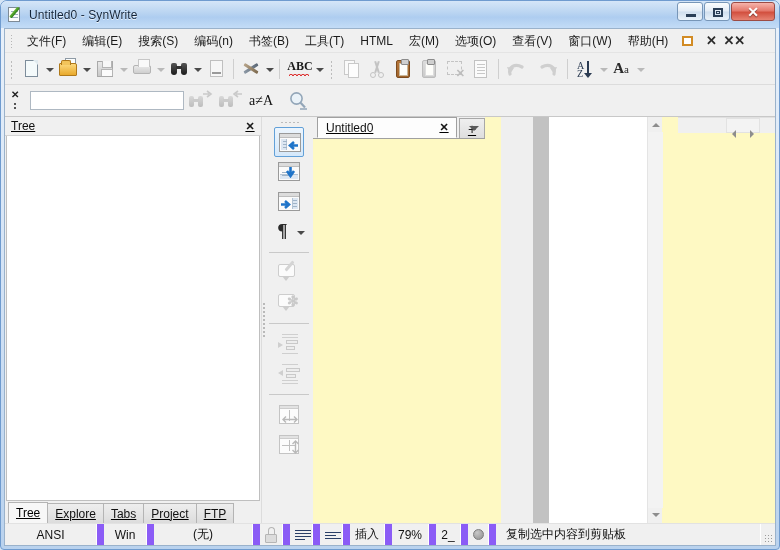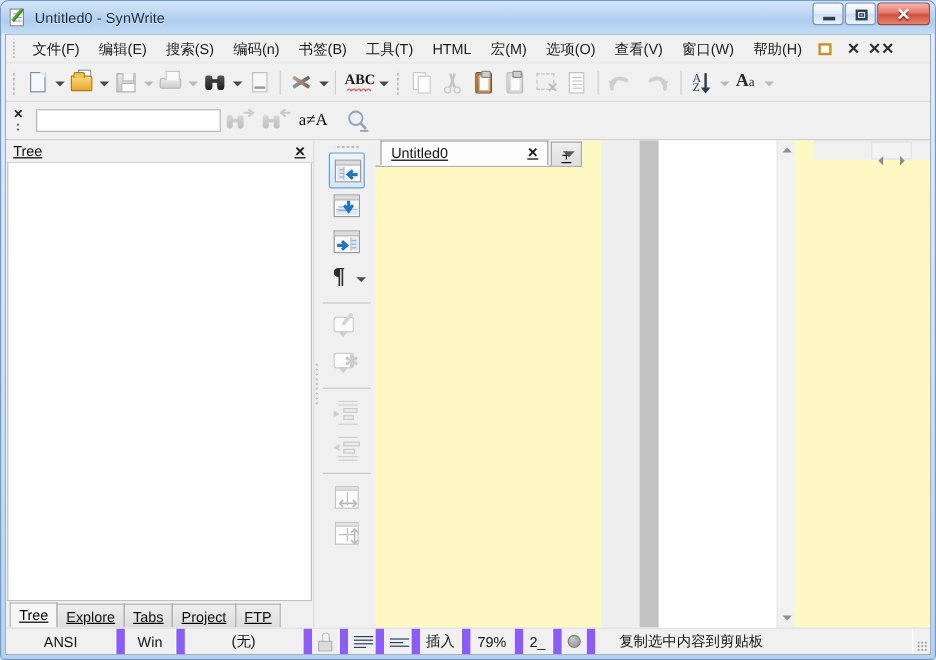--- a/index.html
+++ b/index.html
@@ -1001,18 +1001,18 @@
           <i style="top:10px;width:16px"></i>
         </div>
       </div>
 
       <div class="sb-cell" style="width:42px;flex:0 0 42px">插入</div>
       <div class="sb-cell" style="width:44px;flex:0 0 44px">79%</div>
       <div class="sb-cell" style="width:32px;flex:0 0 32px">2_</div>
       <div class="sb-cell" style="width:28px;flex:0 0 28px">
         <div class="dot-gray"></div>
       </div>
-      <div class="sb-cell" style="flex:1 1 auto;justify-content:flex-start;padding-left:20px">复制选中内容到剪贴板</div>
+      <div class="sb-cell" style="flex:1 1 auto;justify-content:flex-start;padding-left:10px">复制选中内容到剪贴板</div>
       <div id="resizegrip"></div>
     </div>
 
   </div>
 </div>
 
 </body></html>

